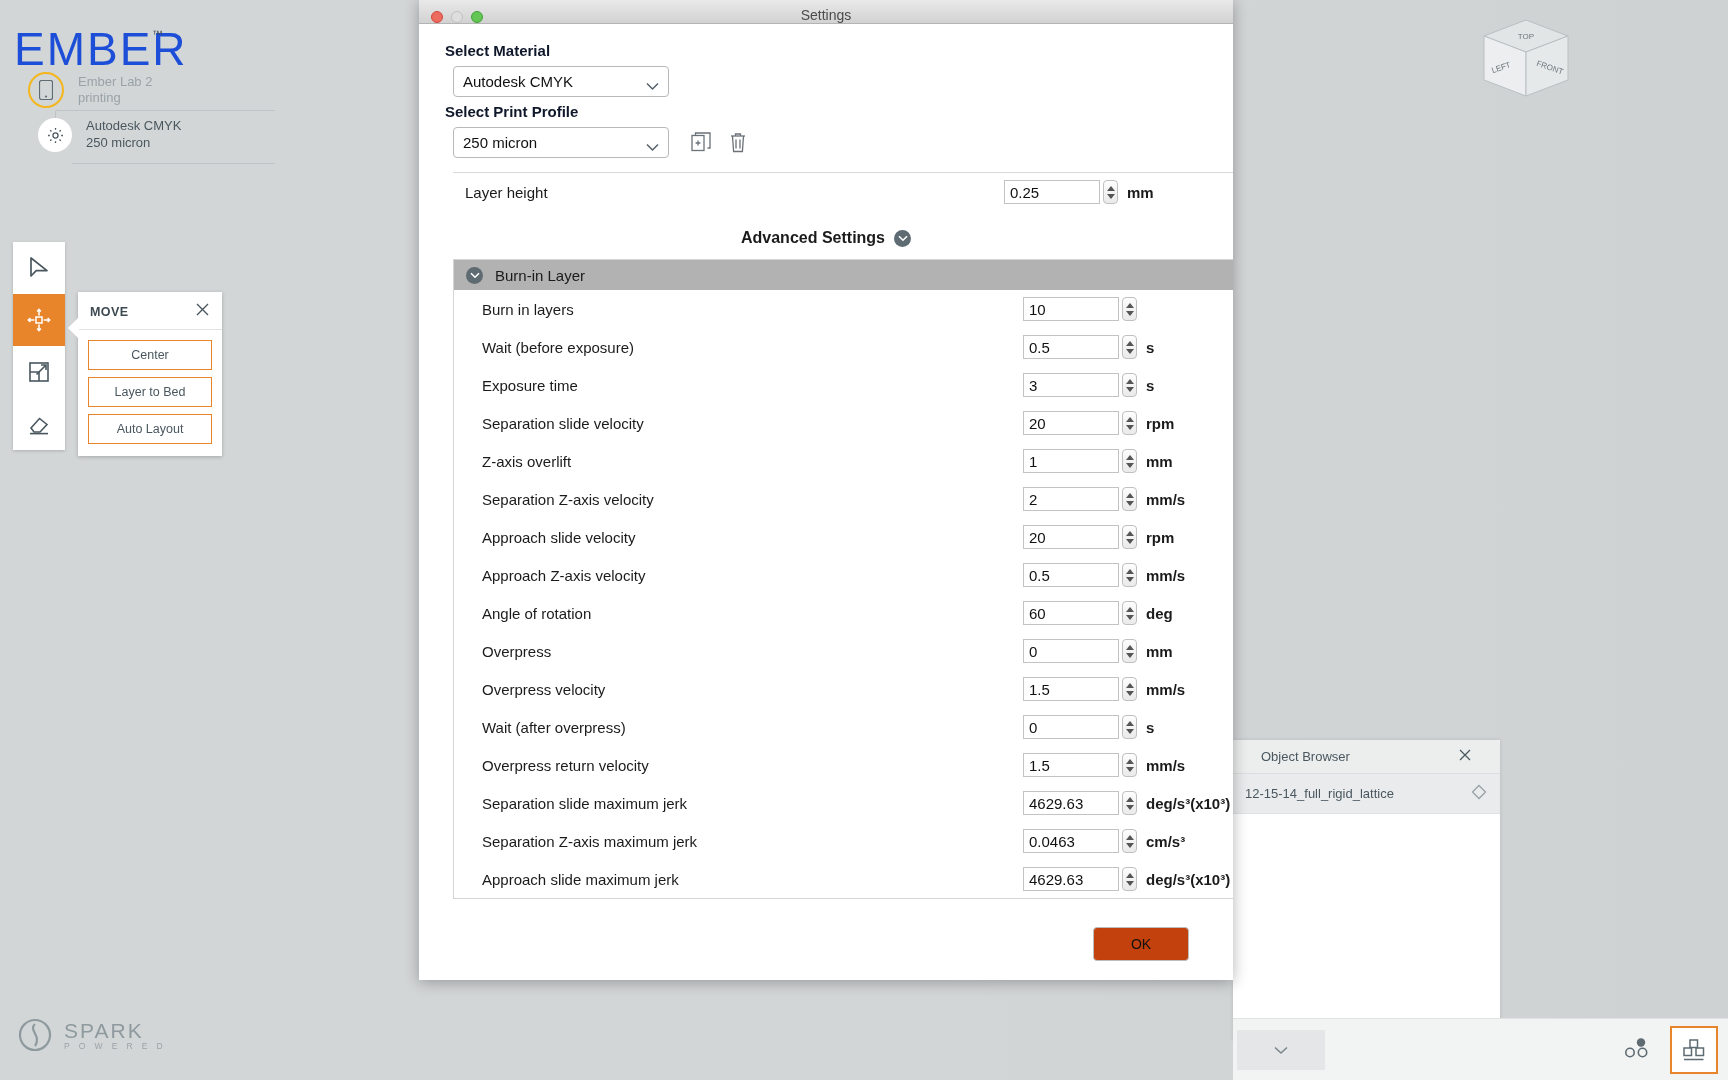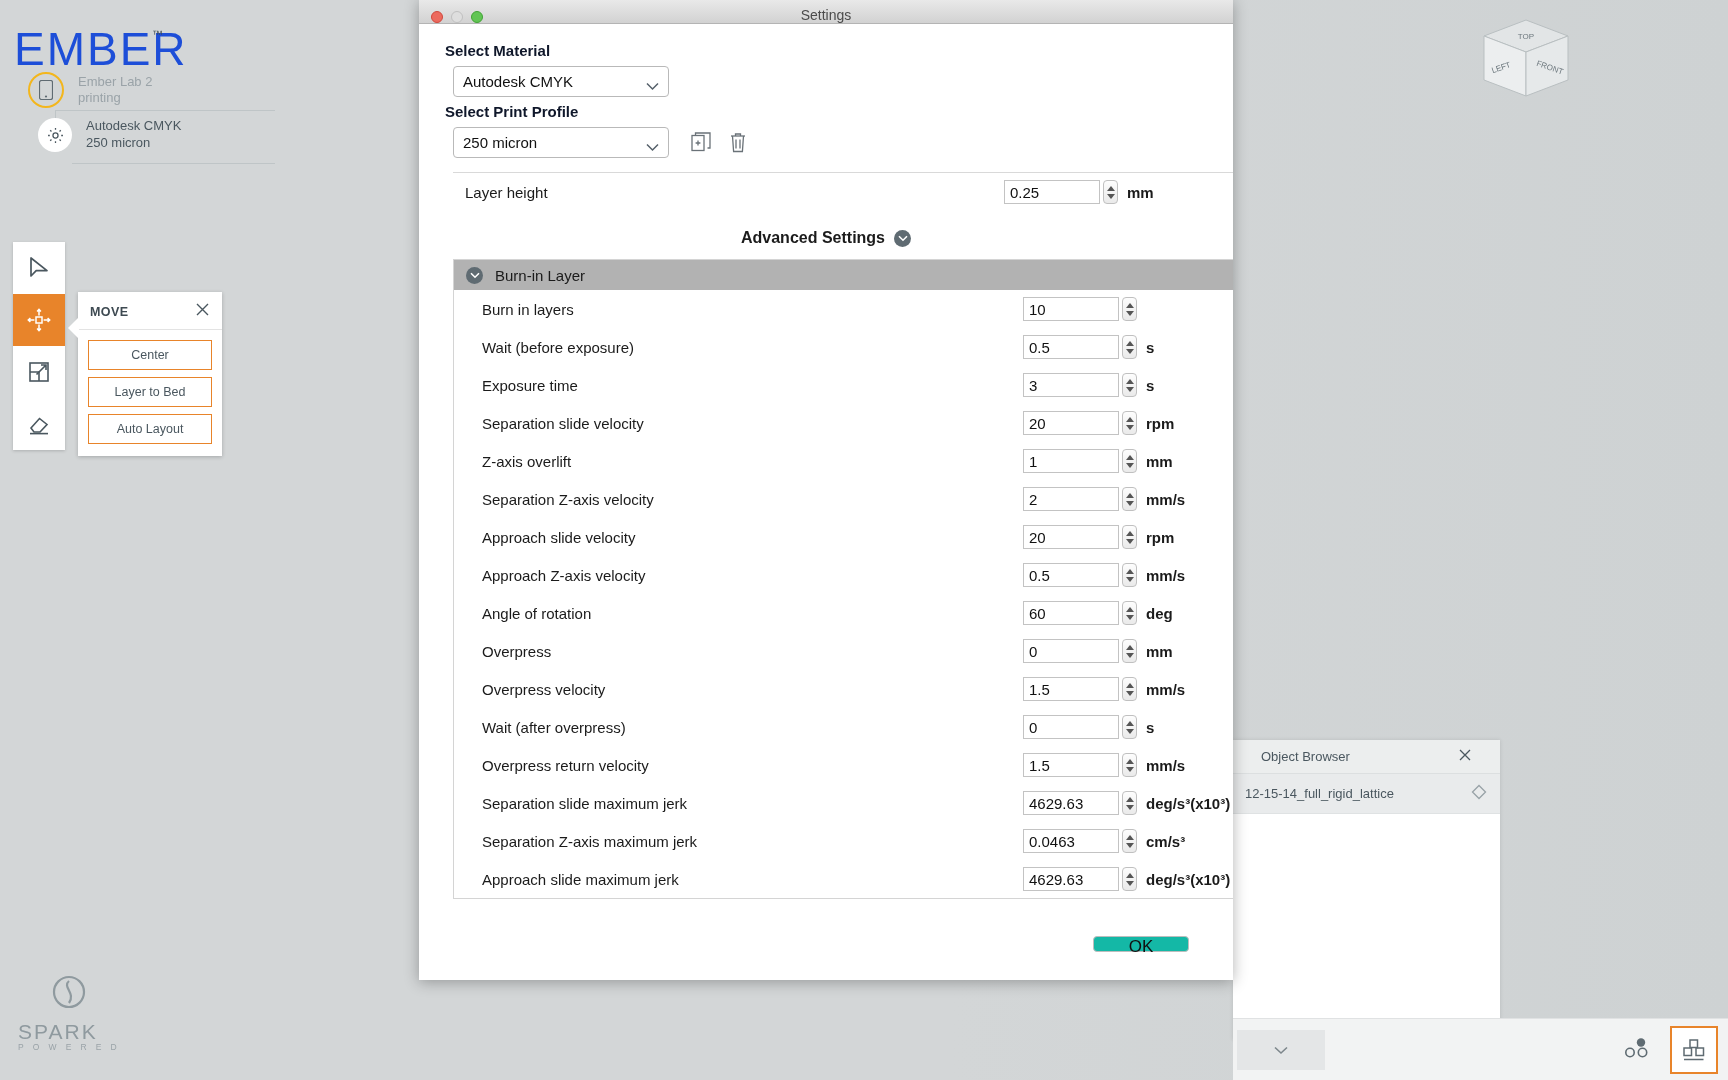--- a/index.html
+++ b/index.html
@@ -113,21 +113,21 @@
     margin-bottom: 7px; cursor: pointer;
   }
   .move-btn:last-child { margin-bottom: 0; }
 
   
   #viewcube { position: absolute; right: 154px; top: 16px; }
 
   
   #spark {
     position: absolute; left: 18px; bottom: 28px;
-    display: flex; align-items: center; gap: 12px; flex-direction: column;
+    display: flex; align-items: center; gap: 12px;
   }
   #spark .txt { line-height: 1.05; }
   #spark .s1 { font-size: 21px; color: #8f9a9f; letter-spacing: 2px; }
   #spark .s2 { font-size: 8.5px; color: #9aa3a8; letter-spacing: 3.4px; }
 
   
   #objbrowser {
     position: absolute; left: 1233px; top: 740px;
     width: 267px; height: 300px;
     background: #ffffff;
@@ -271,23 +271,23 @@
     display: flex; align-items: center; gap: 12px; padding-left: 12px;
   }
   #sec-head .t { font-size: 15px; color: #1b1b1b; }
 
   #dlg-footer {
     flex: 0 0 auto; height: 72px;
     display: flex; align-items: center; justify-content: flex-end;
     padding-right: 44px;
   }
   #ok-btn {
-    width: 96px; height: 16px;
+    width: 96px; height: 34px;
     border: 1px solid #bdbdbd; border-radius: 4px;
-    background: #14b8a6; font-size: 17px; color: #111;
+    background: #c2410c; font-size: 14px; color: #111;
     font-family: "Liberation Sans", sans-serif; cursor: pointer;
   }
 </style>
 </head>
 <body>
 
 <div id="app">
 
   <div id="brand">
     <div id="ember-logo">EMBER</div>

